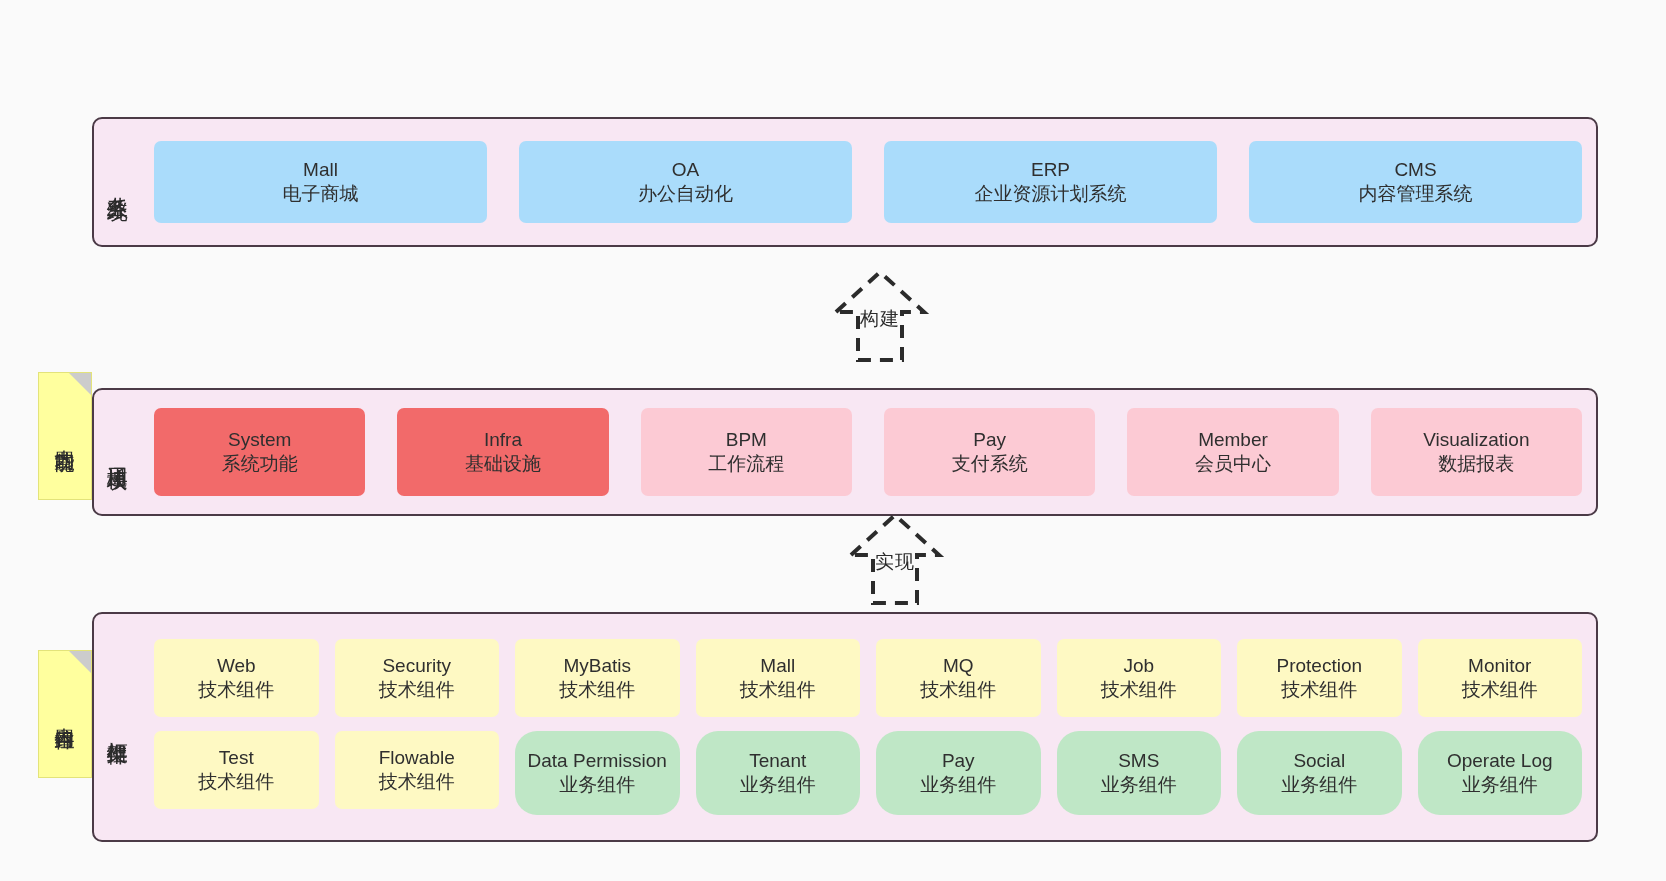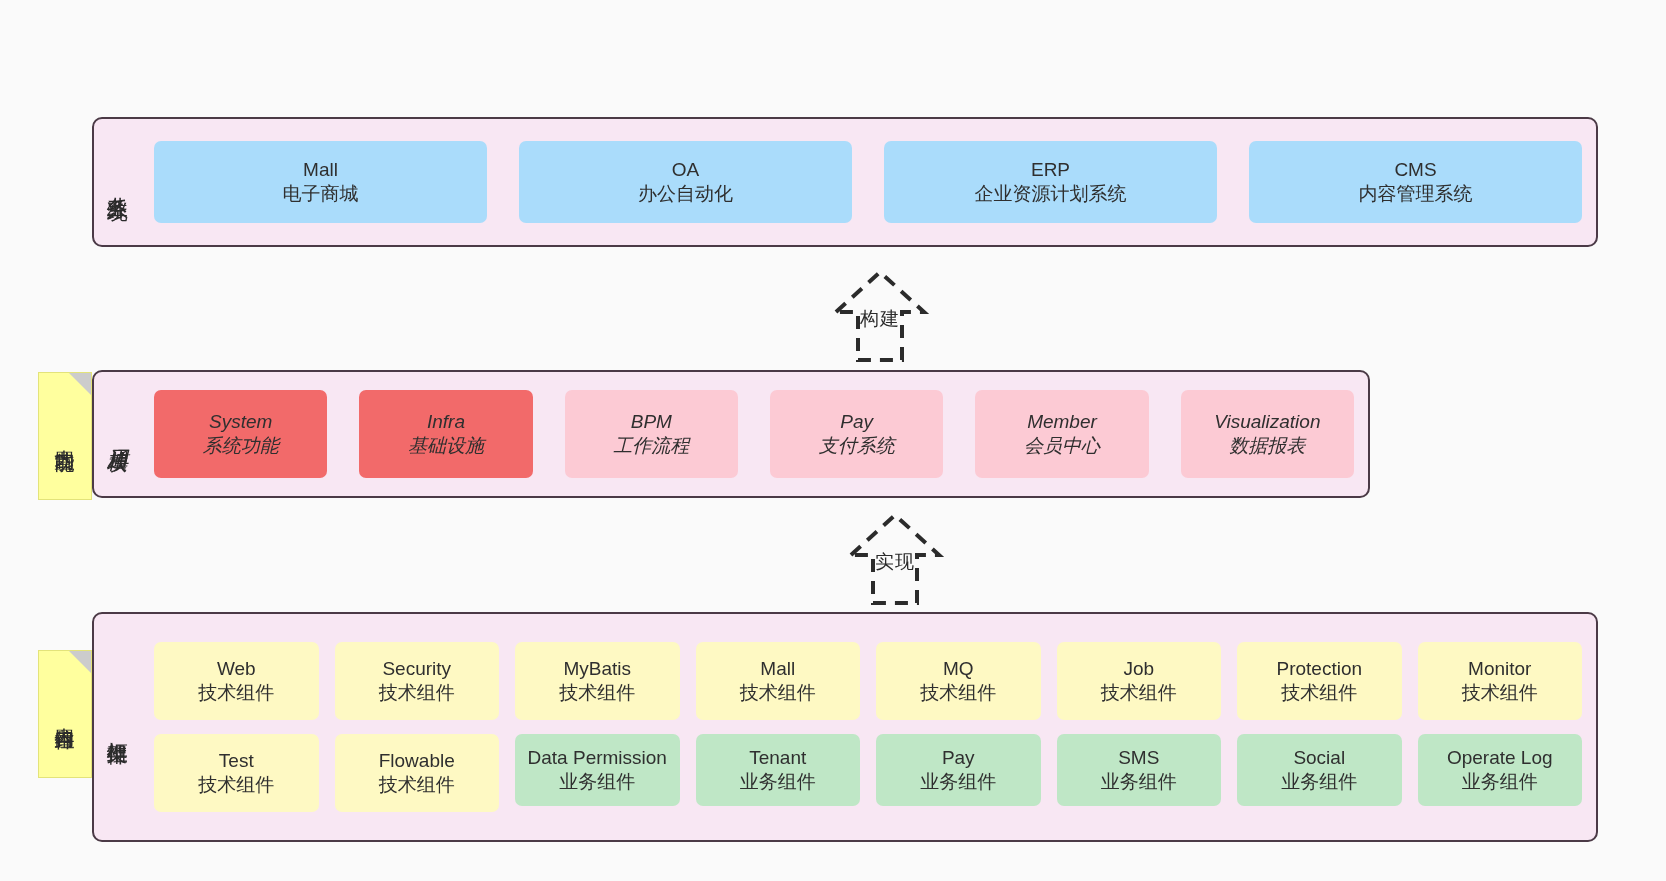--- a/index.html
+++ b/index.html
@@ -86,25 +86,25 @@
     display: block;
   }
   .card .s {
     display: block;
   }
 
   .card.blue   { background: #aadcfb; height: 82px; }
   .card.red    { background: #f26a6a; height: 88px; }
   .card.pink   { background: #fccad4; height: 88px; }
   .card.green  { background: #fef9c3; height: 78px; }
-  .card.lgreen { background: #bfe7c6; height: 72px; }
+  .card.lgreen { background: #bfe7c6; height: 84px; border-radius: 22px; }
 
   
   #layer-business  { left: 92px;  top: 117px; width: 1506px; height: 130px; }
-  #layer-modules   { left: 92px;  top: 370px; width: 1278px; height: 128px; font-style: italic; }
+  #layer-modules   { left: 92px;  top: 388px; width: 1506px; height: 128px; }
   #layer-framework { left: 92px;  top: 612px; width: 1506px; height: 230px; }
 
   
   .sticky {
     position: absolute;
     width: 54px;
     background: #ffff9e;
     border: 1px solid #e3e37a;
     display: flex;
     align-items: center;

